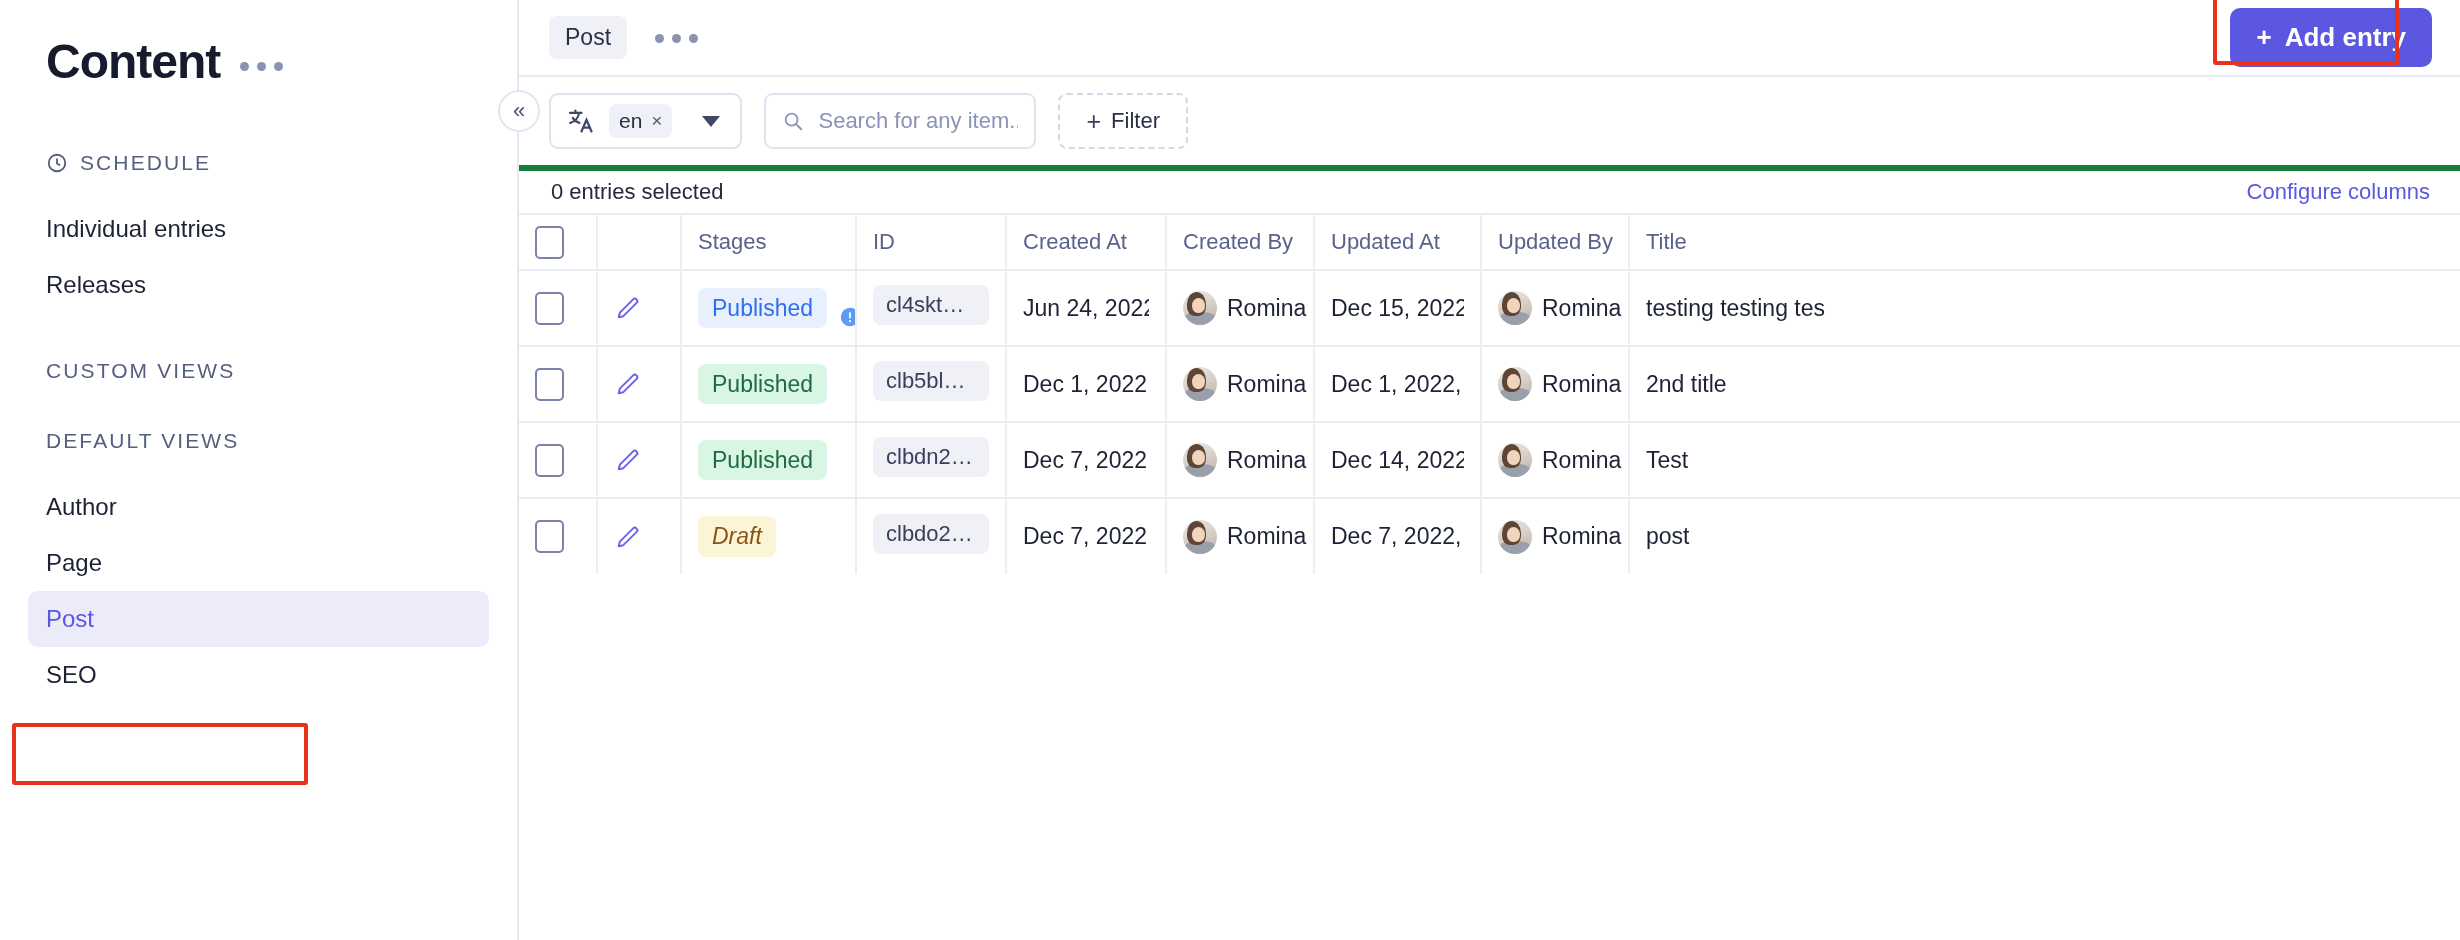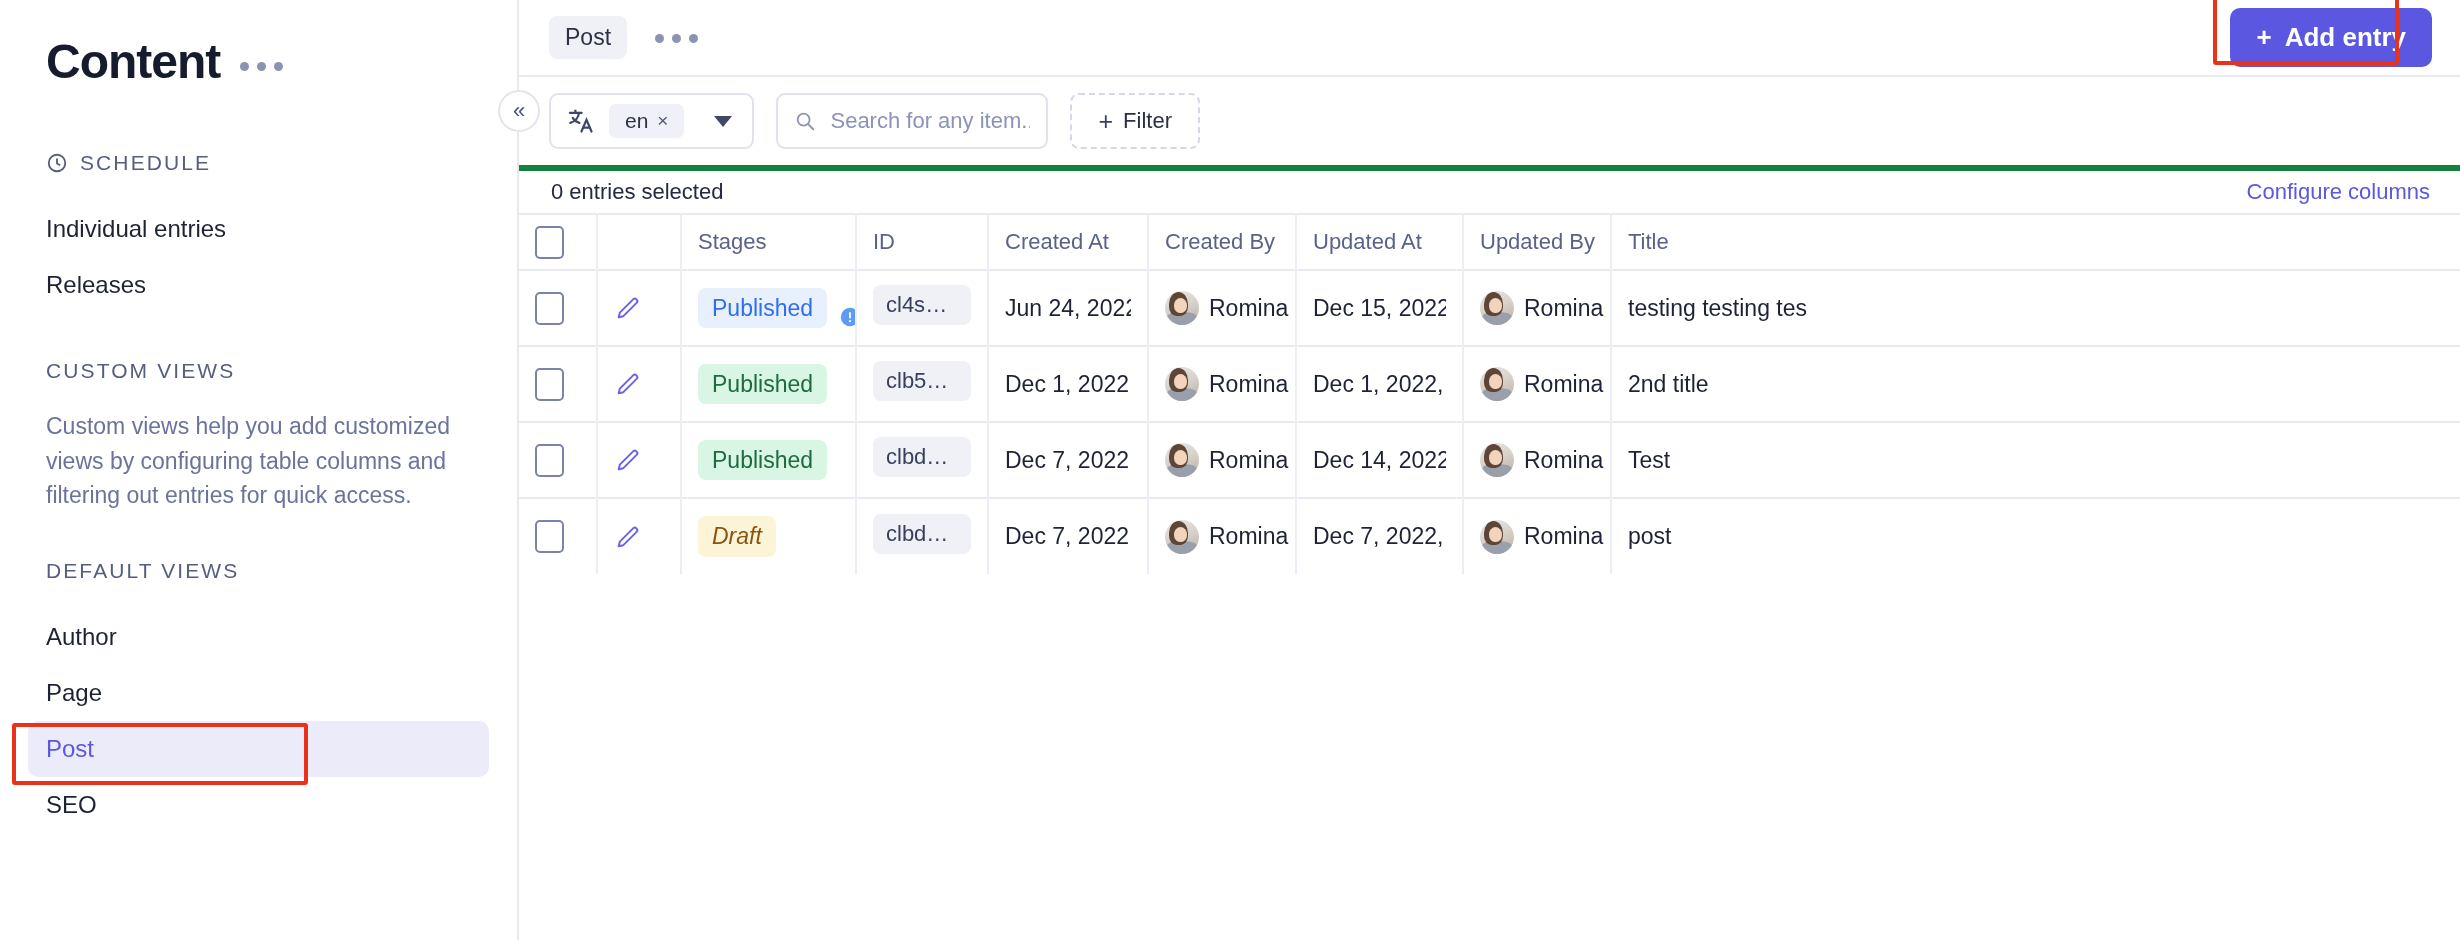--- a/index.html
+++ b/index.html
@@ -118,21 +118,21 @@
   .lang-select {
     display: flex; align-items: center; gap: 14px;
     border: 2px solid #dfe2ef; border-radius: 9px;
     height: 56px; padding: 0 14px 0 16px;
     cursor: pointer; background: #fff;
   }
   .translate-icon { width: 28px; height: 28px; flex: 0 0 auto; }
   .lang-chip {
     display: flex; align-items: center; gap: 9px;
     background: #f0f1f8; border-radius: 7px;
-    padding: 5px 16px; font-size: 21px; color: #2b3045;
+    padding: 5px 10px; font-size: 21px; color: #2b3045;
   }
   .lang-chip .x { color: #515a7a; font-size: 19px; cursor: pointer; }
   .caret { width: 0; height: 0; border-left: 9px solid transparent; border-right: 9px solid transparent;
            border-top: 11px solid #3f4868; margin-left: 16px; margin-right: 6px; }
 
   .search-box {
     margin-left: 22px;
     display: flex; align-items: center; gap: 14px;
     border: 2px solid #dfe2ef; border-radius: 9px;
     height: 56px; width: 272px; padding: 0 16px;
@@ -177,21 +177,21 @@
     overflow: hidden; white-space: nowrap;
   }
   table.grid th {
     height: 56px; font-size: 22px; font-weight: 400; color: #5a628a;
     background: #fff; vertical-align: middle;
   }
   table.grid td { height: 76px; font-size: 23px; color: #1d2235; vertical-align: middle; }
   .c-check  { width: 78px; }
   .c-edit   { width: 84px; }
   .c-stages { width: 175px; }
-  .c-id     { width: 132px; margin-left: 38px; }
+  .c-id     { width: 150px; margin-left: 38px; }
   .c-cat    { width: 160px; }
   .c-cby    { width: 148px; }
   .c-uat    { width: 167px; }
   .c-uby    { width: 148px; }
   .c-title  { width: auto; border-right: none !important; }
 
   .cbox {
     width: 29px; height: 33px; border: 2px solid #7b83a8;
     border-radius: 5px; background: #fff; cursor: pointer; display: block;
   }
@@ -248,21 +248,20 @@
           <path d="M12 7v5.5l3.5 2"></path>
       </svg>
       <span>SCHEDULE</span>
     </div>
     <div class="sb-item">Individual entries</div>
     <div class="sb-item">Releases</div>
 
     <div class="sb-section nospace">
       <span>CUSTOM VIEWS</span>
     </div>
-    <div class="sb-desc">Custom views help you add customized views by configuring table columns and filtering out entries for quick access.</div>
 
     <div class="sb-section nospace">
       <span>DEFAULT VIEWS</span>
     </div>
     <div class="sb-item">Author</div>
     <div class="sb-item">Page</div>
     <div class="sb-item active">Post</div>
     <div class="sb-item">SEO</div>
 
     <div class="annot-post"></div>

